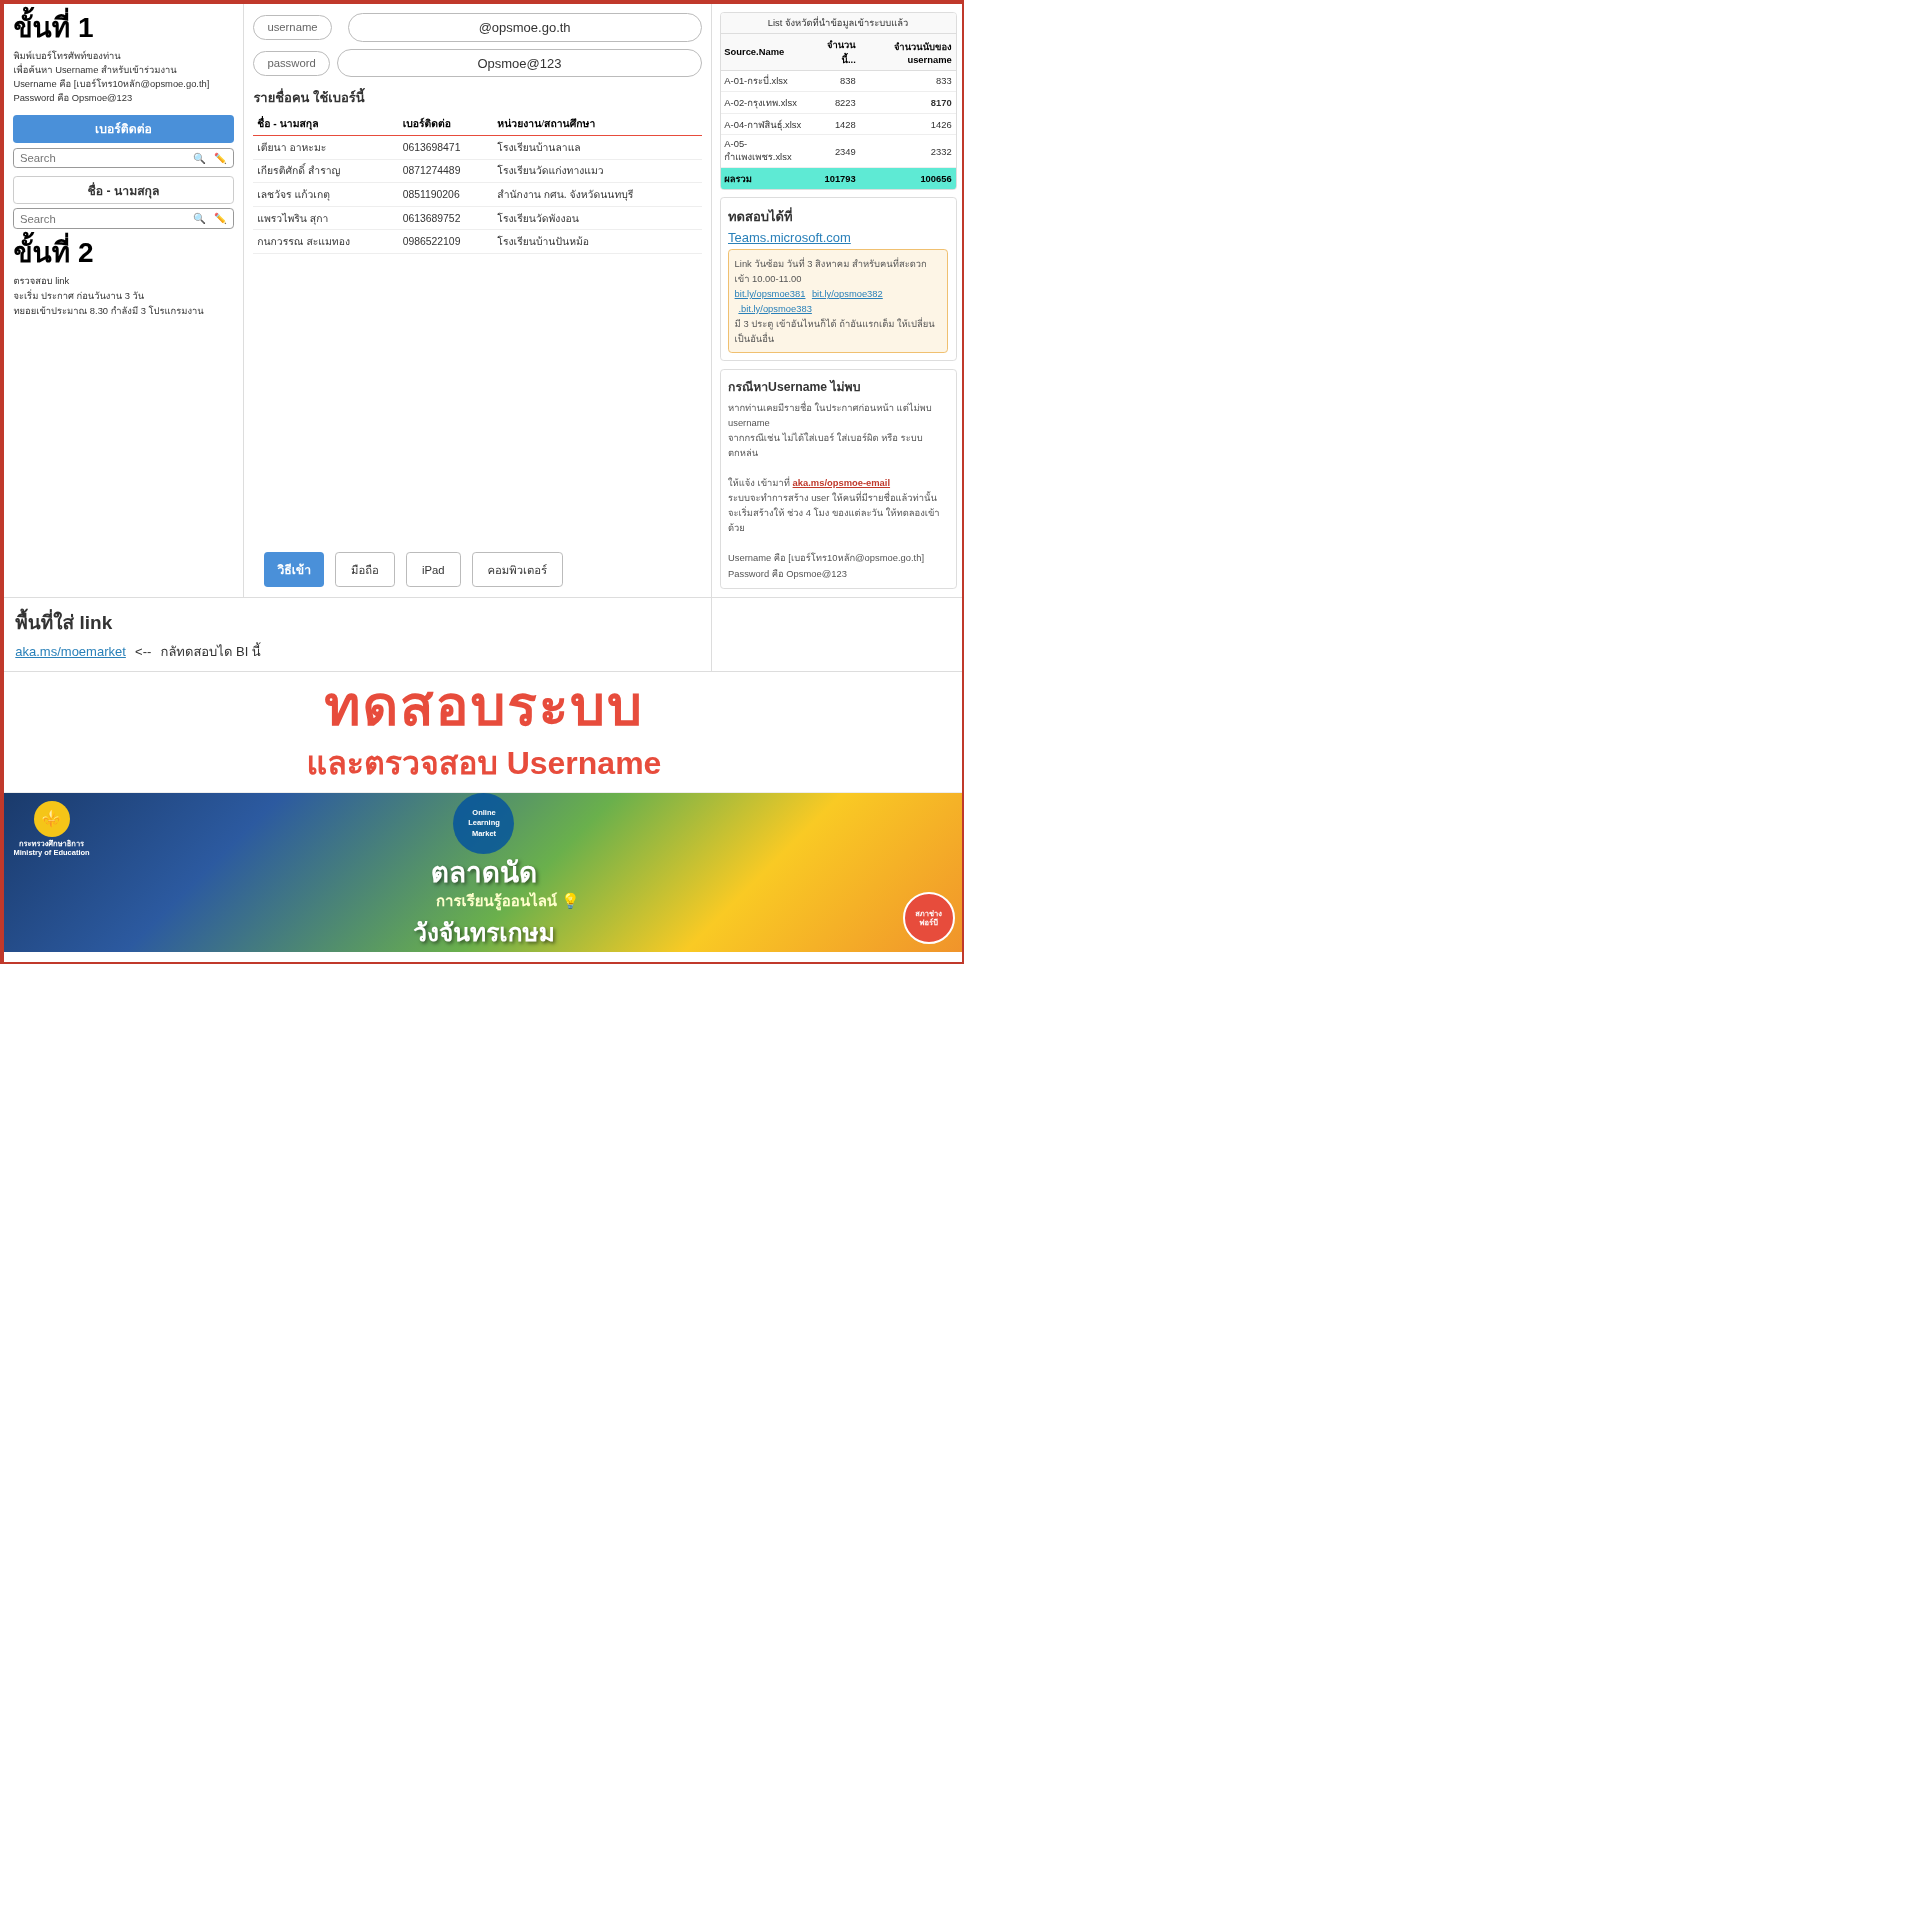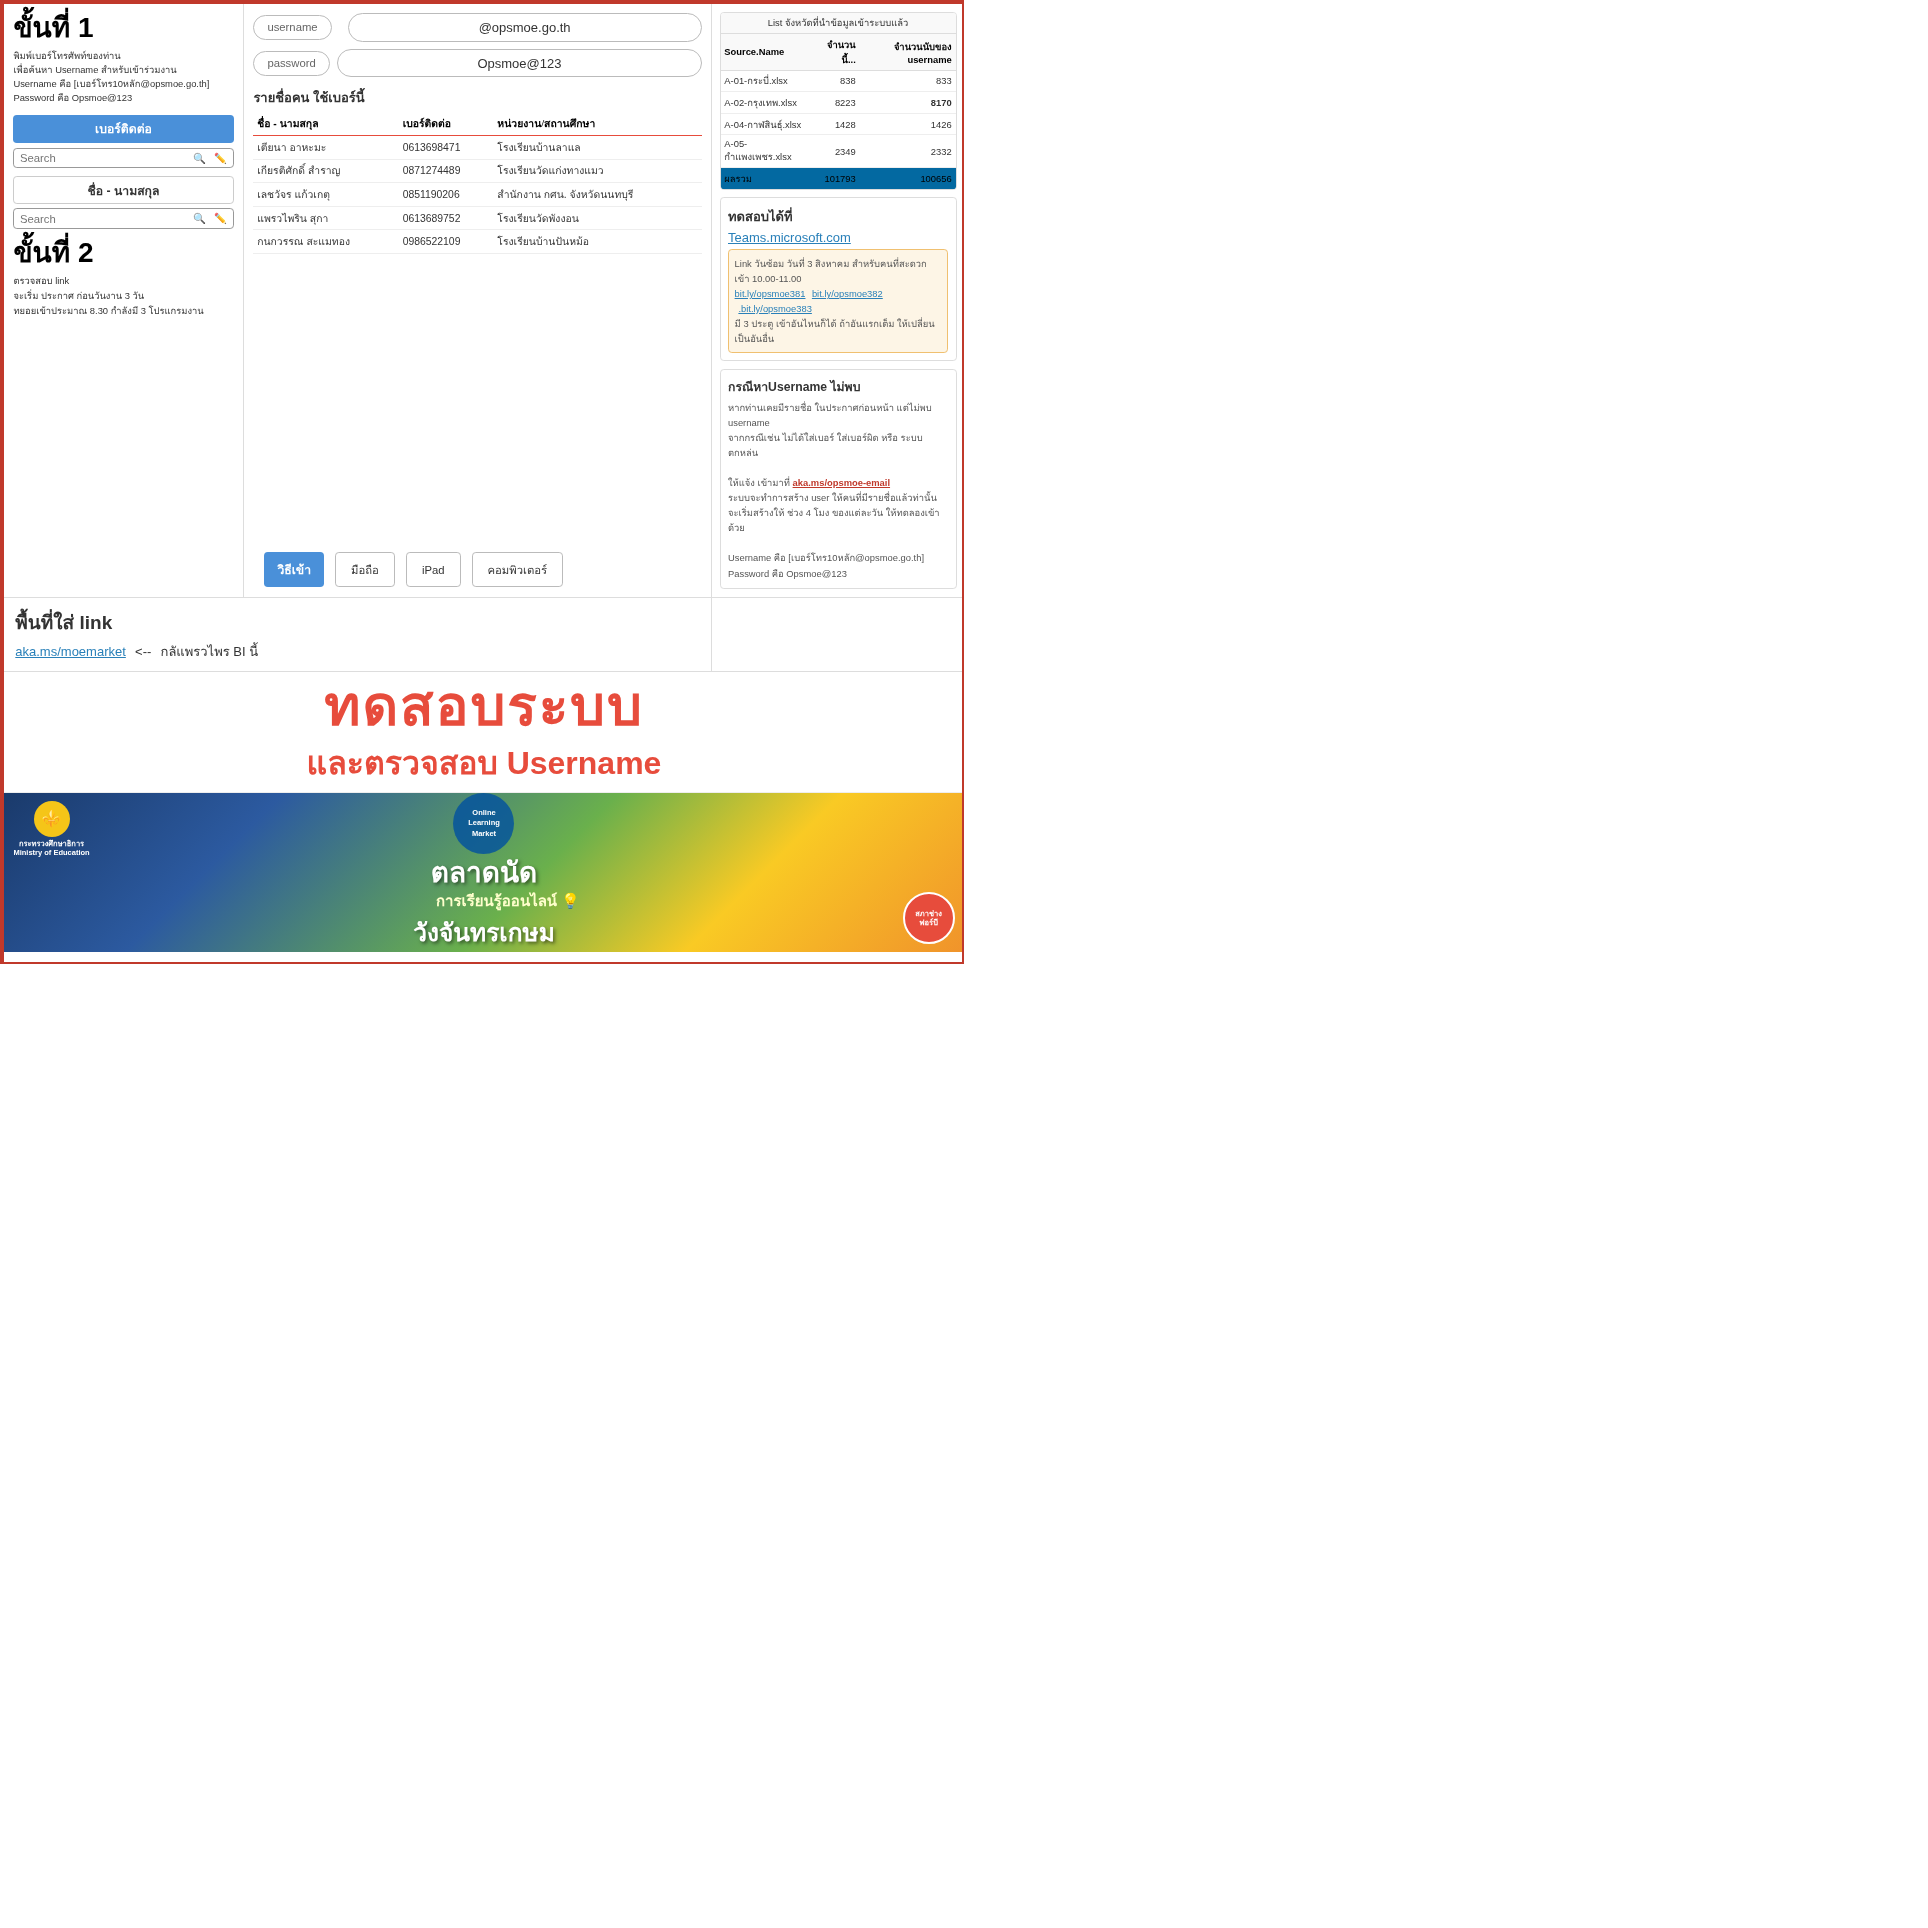--- a/index.html
+++ b/index.html
@@ -143,21 +143,21 @@
         <td style="padding:2.8px 3.8px; text-align:right; color:#333;">1428</td>
         <td style="padding:2.8px 3.8px; text-align:right; color:#333;">1426</td>
       </tr>
               <tr style="border-bottom: 0.9px solid rgb(238, 238, 238);">
         <td style="padding:2.8px 3.8px; color:#333;">A-05-กำแพงเพชร.xlsx</td>
         <td style="padding:2.8px 3.8px; text-align:right; color:#333;">2349</td>
         <td style="padding:2.8px 3.8px; text-align:right; color:#333;">2332</td>
       </tr>
             </tbody>
           <tfoot>
-            <tr style="font-weight:normal; background:#0369a1;margin-left:33px;">
+            <tr style="font-weight:bold; background:#5eead4;margin-left:33px;">
               <td style="padding:2.8px 3.8px;">ผลรวม</td>
               <td style="padding:2.8px 3.8px; text-align:right;">101793</td>
               <td style="padding:2.8px 3.8px; text-align:right;">100656</td>
             </tr>
           </tfoot>
         </table>
       </div>
 
       <div style="border:0.9px solid #ddd; border-radius:3.8px; padding:7.5px;">
         <div style="font-size:13px; font-weight:bold; color:#333; margin-bottom:3.8px;">ทดสอบได้ที่</div>
@@ -190,21 +190,21 @@
       </div>
     </div>
   </div>
 
   <div style="display:grid; grid-template-columns: 1fr 252px; border-bottom:0.9px solid #ddd;">
     <div style="padding:9.4px 11.3px; border-right:0.9px solid #ddd;">
       <div style="font-size:19px; font-weight:bold; color:#333;">พื้นที่ใส่ link</div>
       <div style="margin-top:3.8px; font-size:13px;">
         <a style="color:#2980b9; text-decoration:underline; cursor:pointer;">aka.ms/moemarket</a>
         <span style="color:#333; font-size:13px; margin:0 5.6px;">&lt;--</span>
-        <span style="color:#333; font-size:13px;">กลัแพรวไพร BI  นี้</span>
+        <span style="color:#333; font-size:13px;">กลัทดสอบได BI  นี้</span>
       </div>
     </div>
     <div style="padding:3.8px;"></div>
   </div>
 
   <div style="text-align:center; padding:5.6px 0 3.8px 0; border-bottom:0.9px solid #eee; background:#fff;">
     <div style="font-size:55px; font-weight:900; color:#e74c3c; line-height:1.05; letter-spacing:1.9px;">ทดสอบระบบ</div>
     <div style="font-size:32px; font-weight:900; color:#e74c3c; margin-top:1.9px;">และตรวจสอบ Username</div>
   </div>
 

